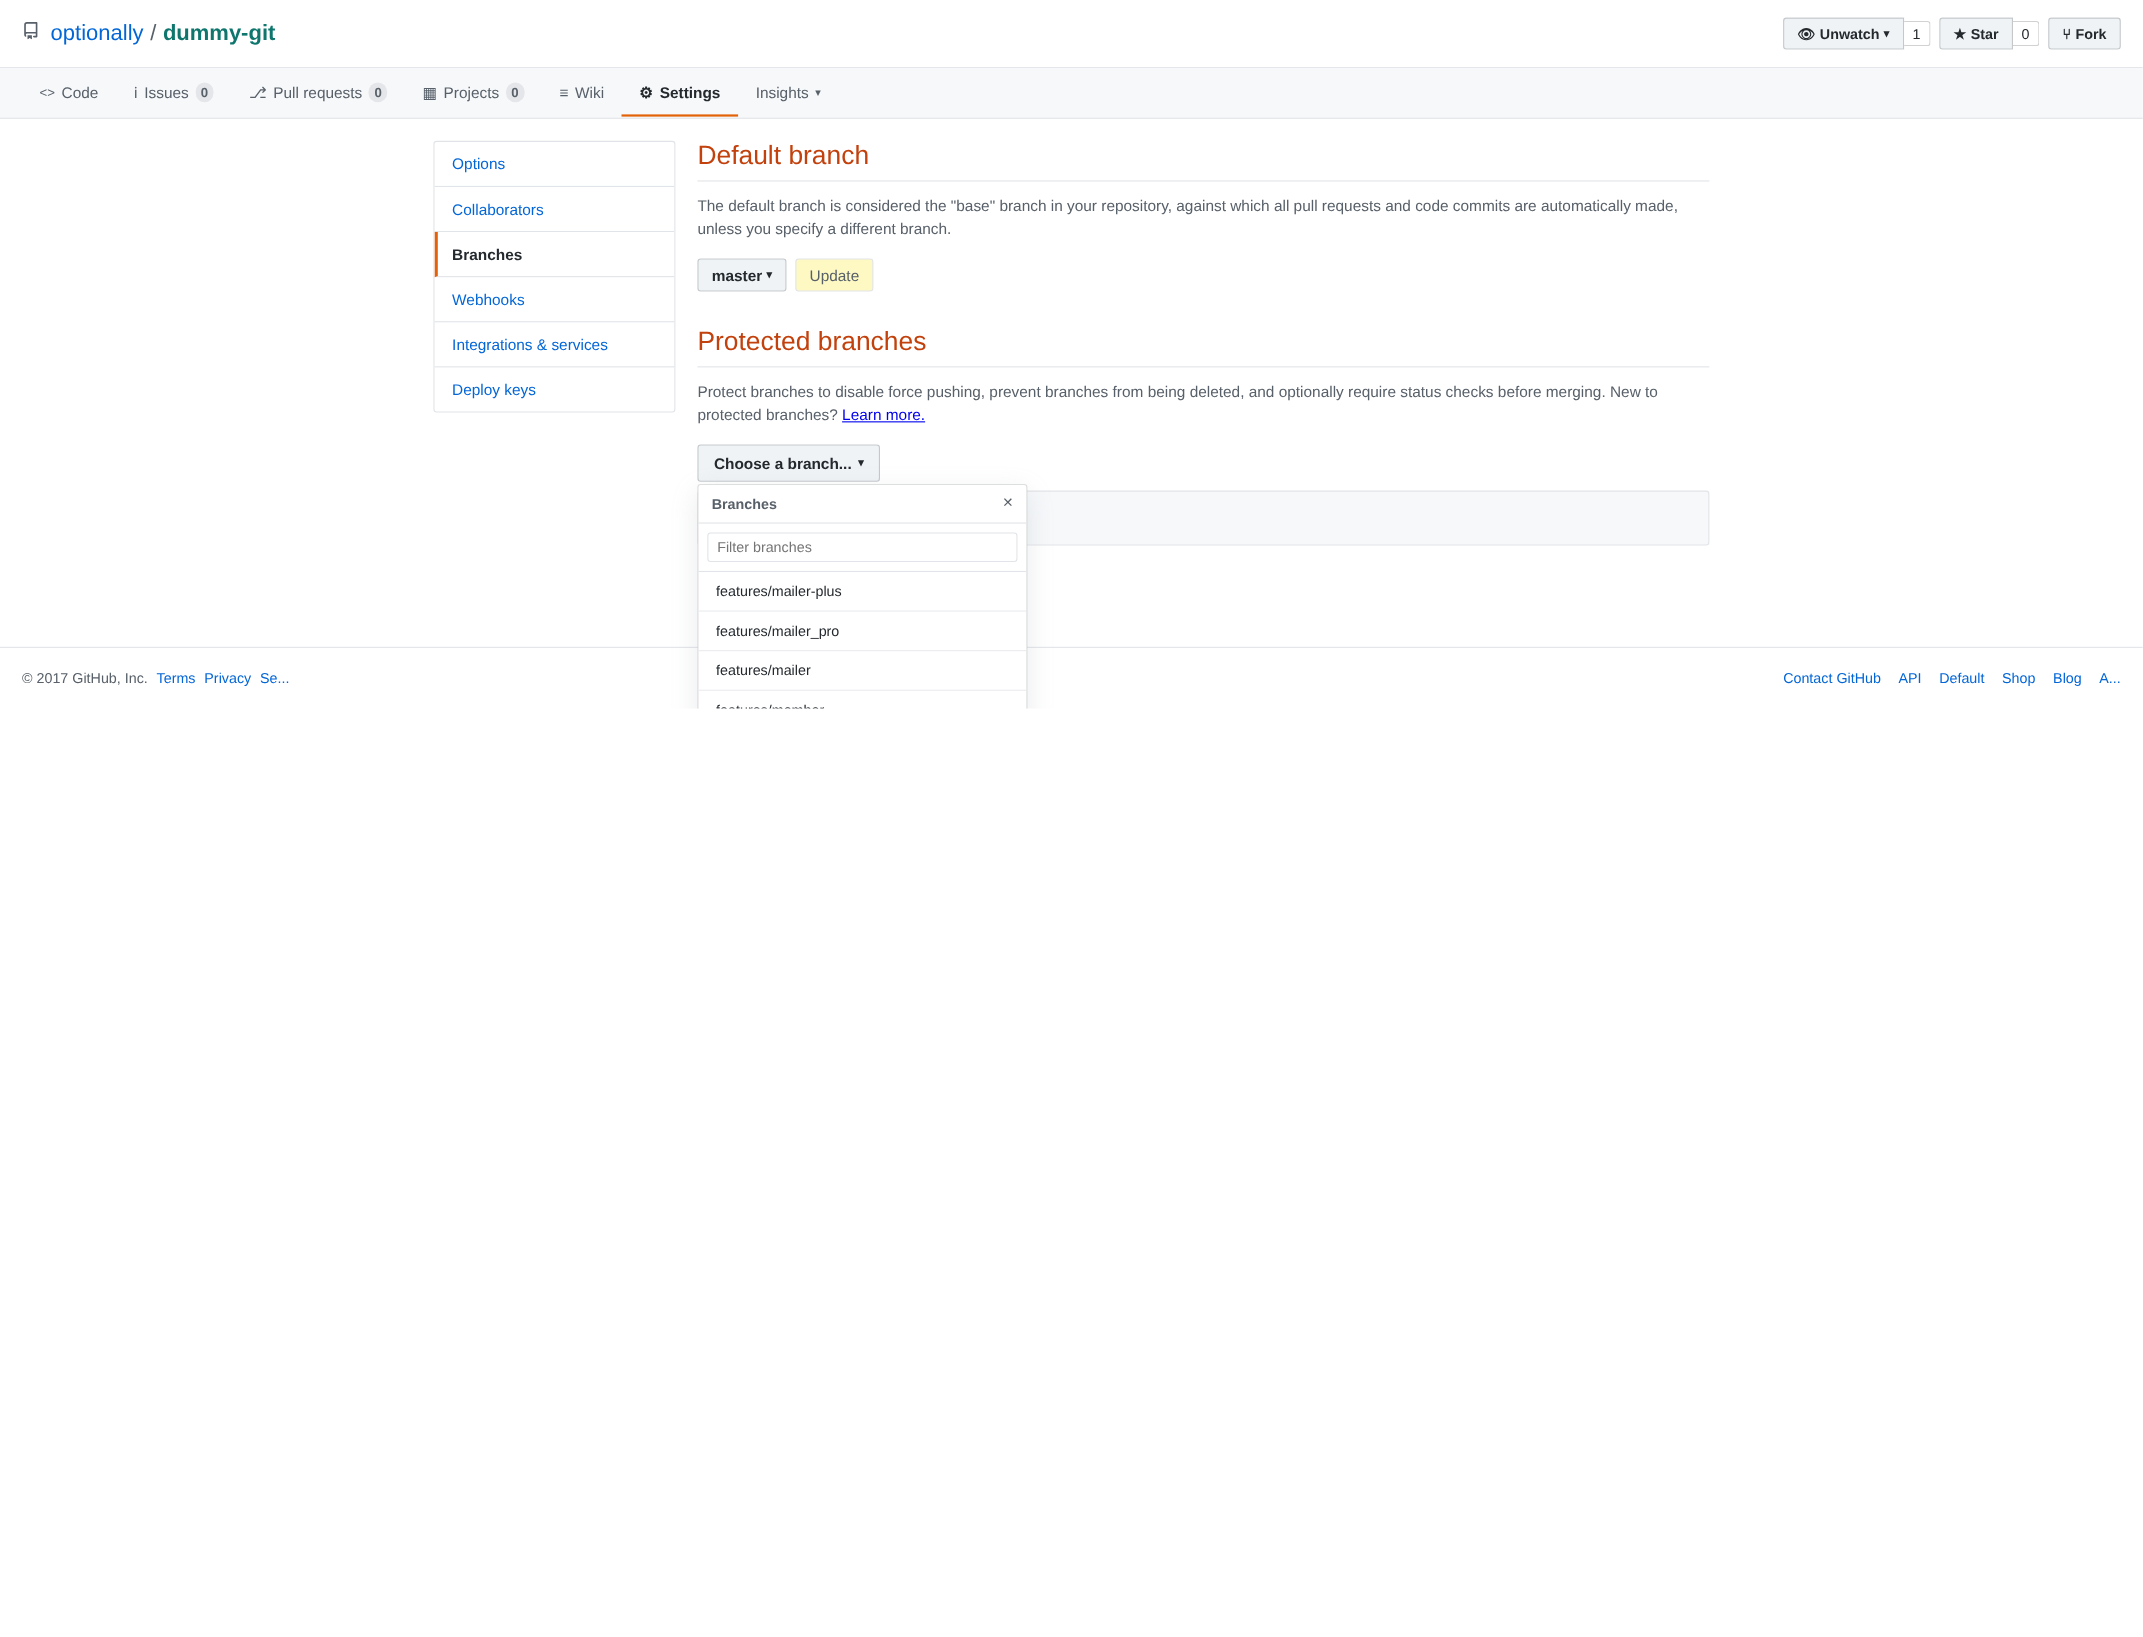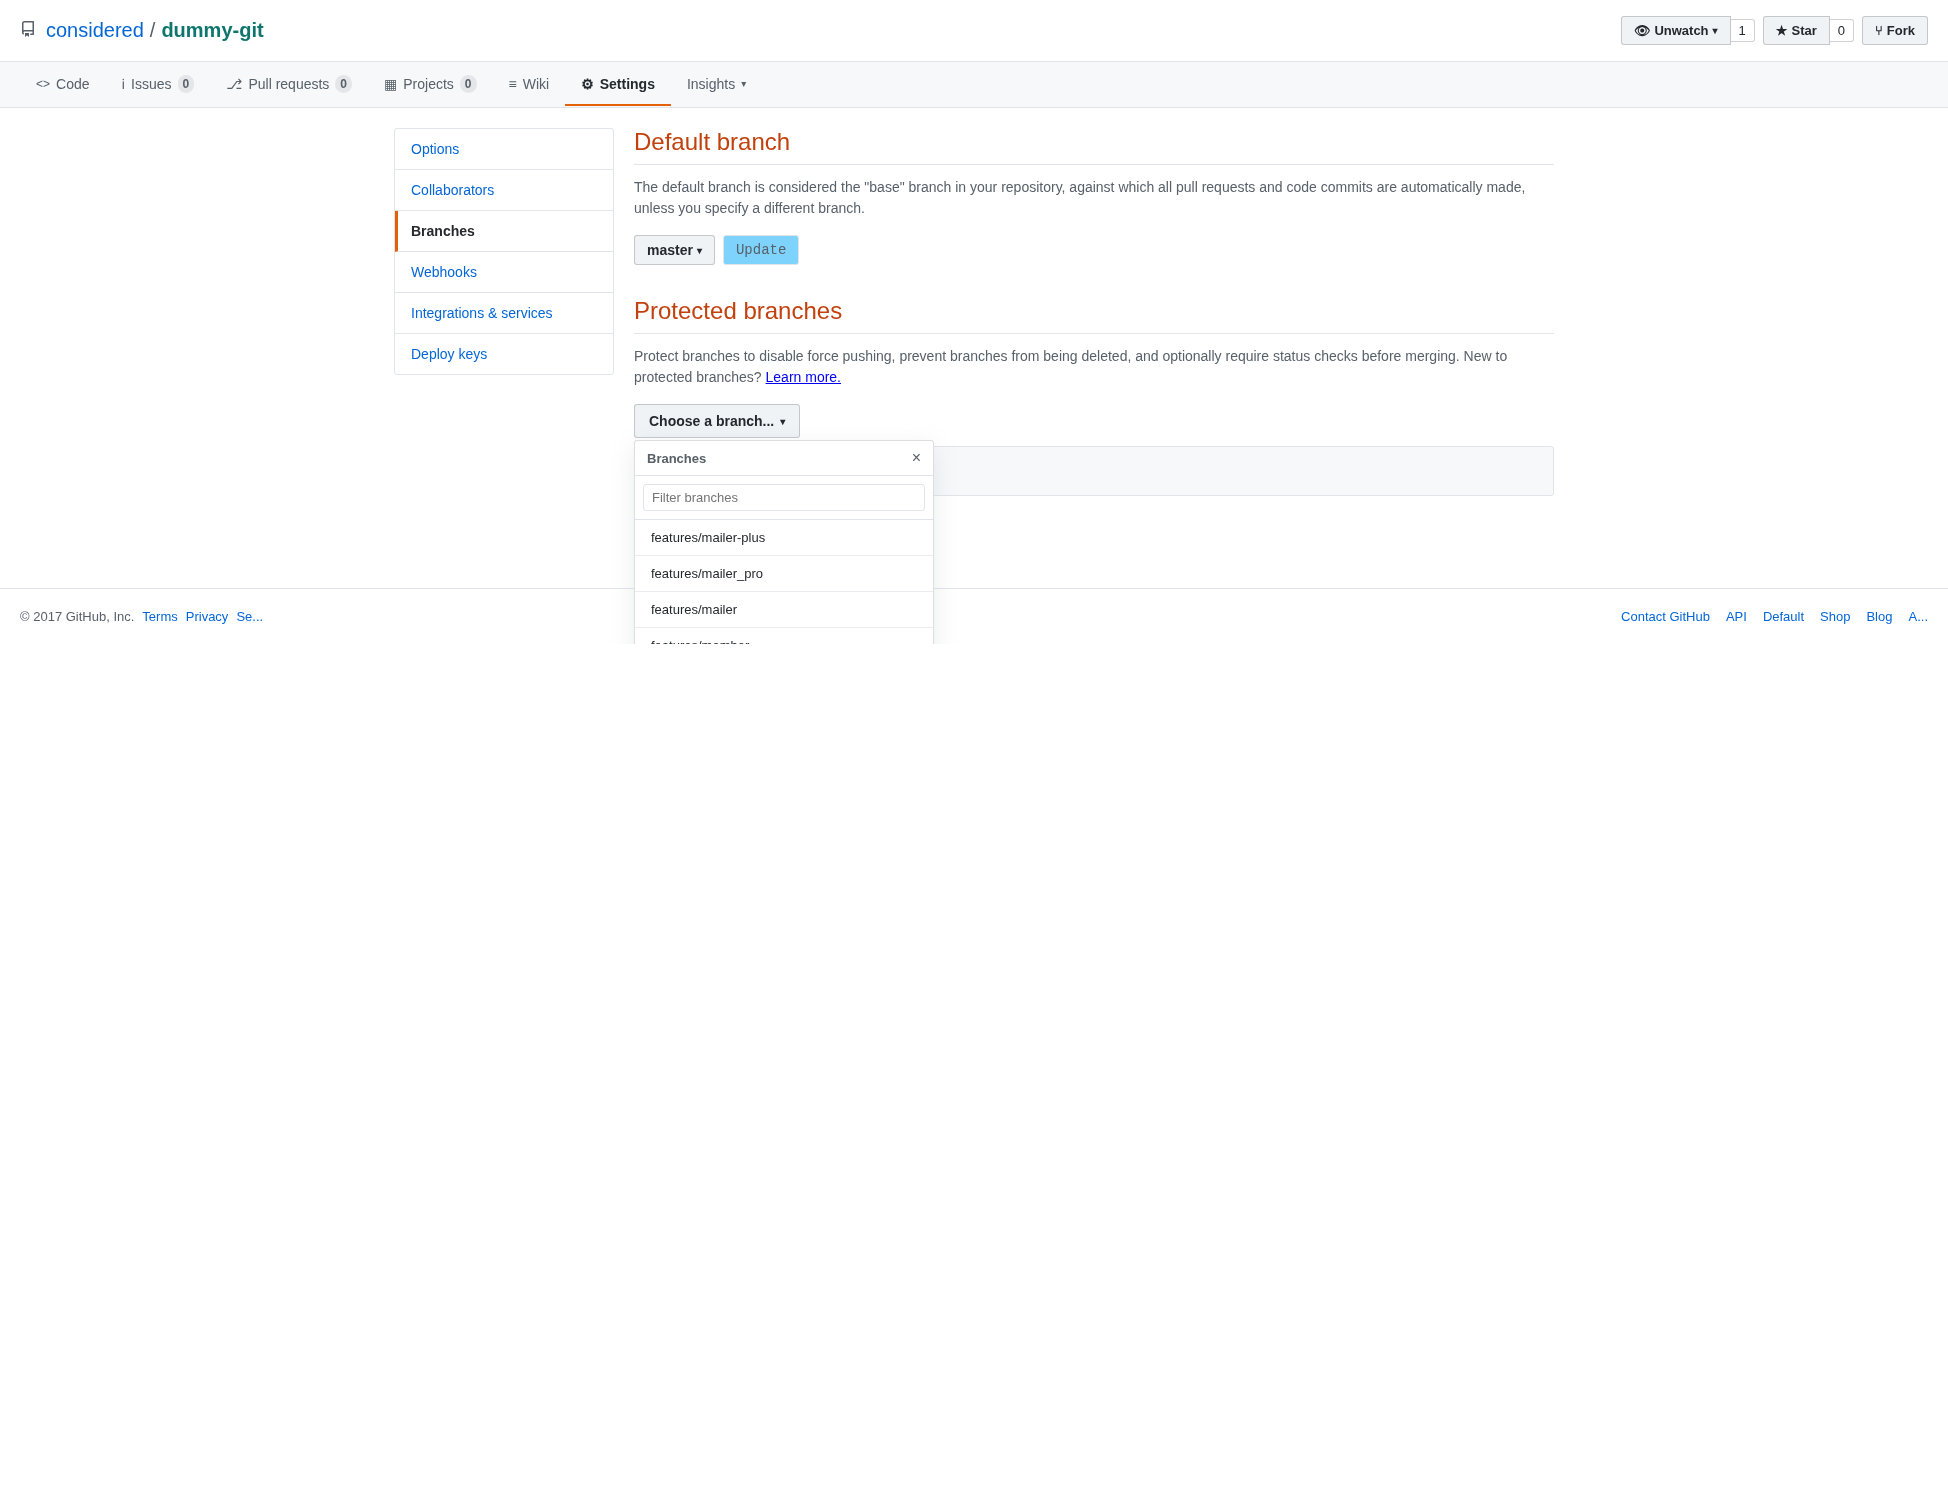--- a/index.html
+++ b/index.html
@@ -183,25 +183,24 @@
       color: #24292e;
       background: #eff3f6;
       border: 1px solid rgba(27,31,35,0.2);
       border-radius: 3px;
       cursor: pointer;
     }
     .update-btn {
       padding: 6px 12px;
       font-size: 14px;
       color: #586069;
-      background: #7dd3fc;
+      background: #fef9c3;
       border: 1px solid #e1e4e8;
       border-radius: 3px;
       cursor: pointer;
-      font-family: Liberation Mono, monospace;
     }
 
     
     .choose-branch-btn {
       display: inline-flex;
       align-items: center;
       gap: 6px;
       padding: 8px 14px;
       font-size: 14px;
       font-weight: 600;
@@ -313,21 +312,21 @@
 </head>
 <body>
 
 <div class="repo-header">
   <div class="repo-title">
     <span class="repo-icon">
       <svg width="16" height="16" viewBox="0 0 16 16" fill="#586069">
         <path fill-rule="evenodd" d="M2 2.5A2.5 2.5 0 014.5 0h8.75a.75.75 0 01.75.75v12.5a.75.75 0 01-.75.75h-2.5a.75.75 0 110-1.5h1.75v-2h-8a1 1 0 00-.714 1.7.75.75 0 01-1.072 1.05A2.495 2.495 0 012 11.5v-9zm10.5-1V9h-8c-.356 0-.694.074-1 .208V2.5a1 1 0 011-1h8zM5 12.25v3.25a.25.25 0 00.4.2l1.45-1.087a.25.25 0 01.3 0L8.6 15.7a.25.25 0 00.4-.2v-3.25a.25.25 0 00-.25-.25h-3.5a.25.25 0 00-.25.25z"></path>
       </svg>
     </span>
-    <span class="owner">considered</span>
+    <span class="owner">optionally</span>
     <span class="sep">/</span>
     <strong class="name">dummy-git</strong>
   </div>
 
   <div class="header-actions">
     <div class="btn-group">
       <button class="btn btn-left">
         <span>👁</span>
         <span>Unwatch</span>
         <span class="caret">▾</span>

